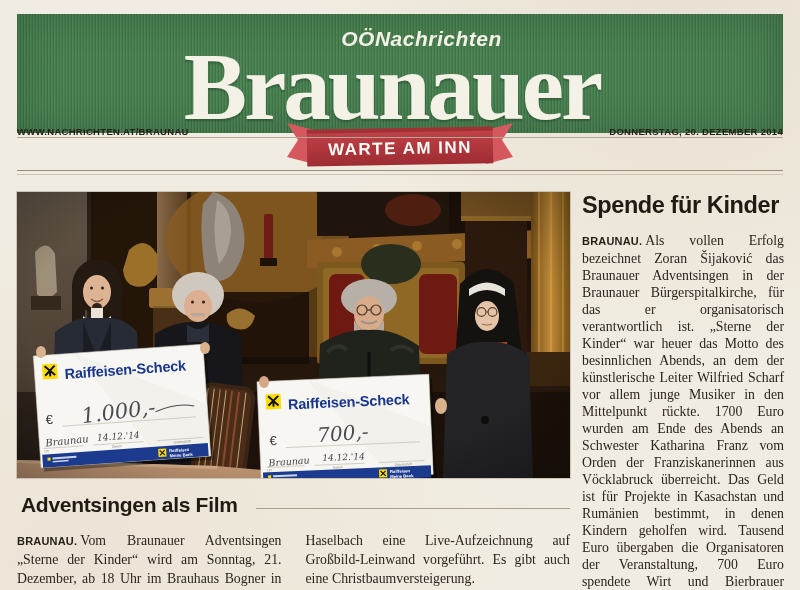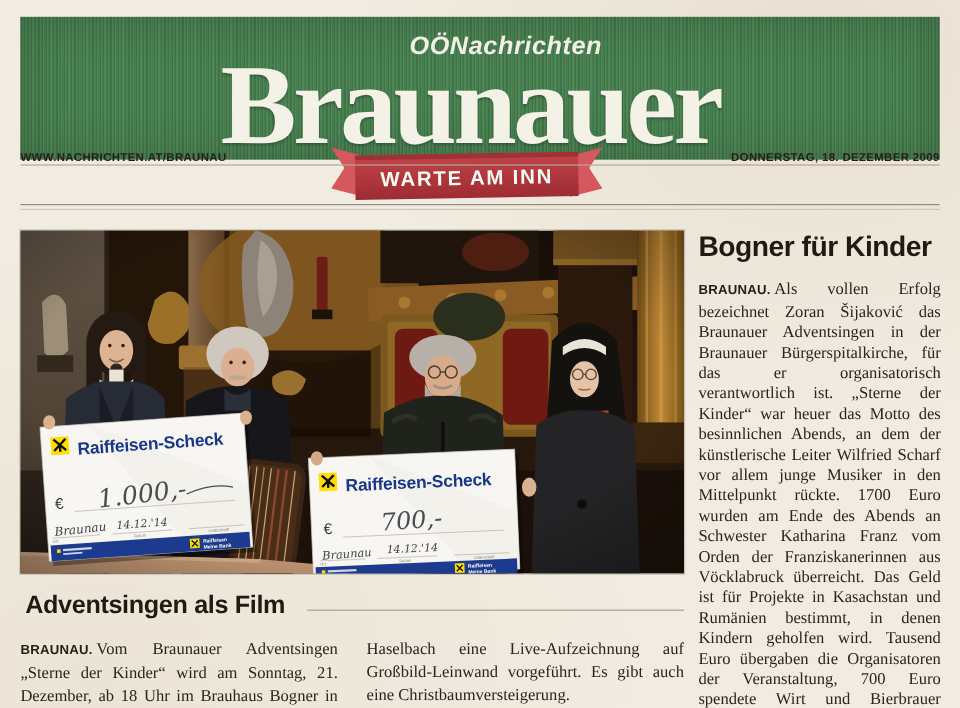--- a/index.html
+++ b/index.html
@@ -12,21 +12,21 @@
     font-family:"Liberation Sans",sans-serif;}
   
   .banner{position:absolute;left:17px;top:14px;width:766px;height:119px;
     background:repeating-linear-gradient(90deg, rgba(0,0,0,.10) 0 1px, rgba(255,255,255,.05) 1px 2px, rgba(0,0,0,0) 2px 3px),#47804f;
     box-shadow:inset 0 0 40px rgba(0,0,0,.18);text-align:center;}
   .brand-small{position:absolute;top:14px;left:0;right:0;
     font:italic 700 21px/22px "Liberation Sans",sans-serif;color:#f3f0e6;letter-spacing:.5px;padding-left:43px;}
   .brand-large{position:absolute;top:26px;left:0;right:16px;
     font:700 95px/94px "Liberation Serif",serif;color:#f4f1e6;letter-spacing:-3px;
     text-shadow:0 2px 2px rgba(20,40,25,.35);}
-  .ribbon{position:absolute;left:276px;top:121px;width:226px;height:48px;}
+  .ribbon{position:absolute;left:287px;top:121px;width:226px;height:48px;}
   .meta-row{position:absolute;left:17px;top:126px;width:766px;height:14px;
     font:700 9.5px/12px "Liberation Sans",sans-serif;color:#241e18;letter-spacing:.3px;}
   .meta-url{position:absolute;left:0;top:0;}
   .meta-date{position:absolute;right:0;top:0;}
   .rule{position:absolute;left:17px;width:766px;height:1px;}
   .rule-top{top:137px;background:#b3a898;}
   .rule-mid{top:170px;background:#968c7c;}
   .rule-mid2{top:174px;background:#cfc5b2;}
   
   .photo{position:absolute;left:17px;top:192px;width:553px;height:286px;box-shadow:0 0 0 1px rgba(90,75,55,.25);}
@@ -67,21 +67,21 @@
         <rect x="20" y="7" width="186" height="37" fill="url(#ribMain)"></rect>
         <rect x="20" y="7" width="186" height="4" fill="#882227" opacity=".55"></rect>
         <text x="113" y="33" text-anchor="middle" font-family="Liberation Sans,sans-serif" font-size="17" font-weight="bold" fill="#fdfbf5" letter-spacing="1.5">WARTE AM INN</text>
       </g>
     </svg>
   </div>
 
   <div class="rule rule-top"></div>
   <div class="meta-row">
     <span class="meta-url">WWW.NACHRICHTEN.AT/BRAUNAU</span>
-    <span class="meta-date">DONNERSTAG, 18. DEZEMBER 2009</span>
+    <span class="meta-date">DONNERSTAG, 20. DEZEMBER 2014</span>
   </div>
   <div class="rule rule-mid"></div>
   <div class="rule rule-mid2"></div>
 
   <div class="photo">
     <svg viewBox="0 0 553 286" width="553" height="286">
       <defs>
         <linearGradient id="bgG" x1="0" y1="0" x2="0" y2="1">
           <stop offset="0" stop-color="#170e07"></stop>
             <stop offset="1" stop-color="#2f1d10"></stop>
@@ -283,21 +283,21 @@
           <text x="129" y="97" font-family="Liberation Sans,sans-serif" font-size="4.2" font-weight="bold" fill="#fff">Raiffeisen</text>
           <text x="129" y="102" font-family="Liberation Sans,sans-serif" font-size="4.2" font-weight="bold" fill="#fff">Meine Bank</text>
         </g>
       </g>
       <ellipse cx="247" cy="190" rx="5" ry="6" fill="#d4a887"></ellipse>
       <ellipse cx="424" cy="214" rx="6" ry="8" fill="#d9b28e"></ellipse>
     </svg>
   </div>
 
   <div class="art-right">
-    <h1>Bogner für Kinder</h1>
+    <h1>Spende für Kinder</h1>
     <p class="body-copy"><span class="lead">BRAUNAU.</span><span>Als vollen Erfolg bezeichnet Zoran Šijaković das Braunauer Adventsingen in der Braunauer Bürgerspitalkirche, für das er organisatorisch verantwortlich ist. „Sterne der Kinder“ war heuer das Motto des besinnlichen Abends, an dem der künstlerische Leiter Wilfried Scharf vor allem junge Musiker in den Mittelpunkt rückte. 1700 Euro wurden am Ende des Abends an Schwester Katharina Franz vom Orden der Franziskanerinnen aus Vöcklabruck überreicht. Das Geld ist für Projekte in Kasachstan und Rumänien bestimmt, in denen Kindern geholfen wird. Tausend Euro übergaben die Organisatoren der Veranstaltung, 700 Euro spendete Wirt und Bierbrauer Helmut Bogner.</span></p>
   </div>
 
   <div class="art-film">
     <div class="film-title-row">
       <h2>Adventsingen als Film</h2>
       <div class="film-rule"></div>
     </div>
     <p class="film-body"><span class="lead">BRAUNAU.</span><span>Vom Braunauer Adventsingen „Sterne der Kinder“ wird am Sonntag, 21. Dezember, ab 18 Uhr im Brauhaus Bogner in Haselbach eine Live-Aufzeichnung auf Großbild-Leinwand vorgeführt. Es gibt auch eine Christbaumversteigerung.</span></p>
   </div>

